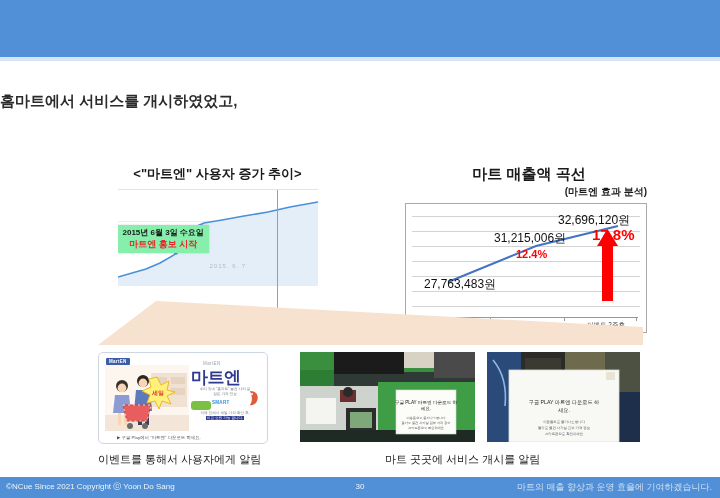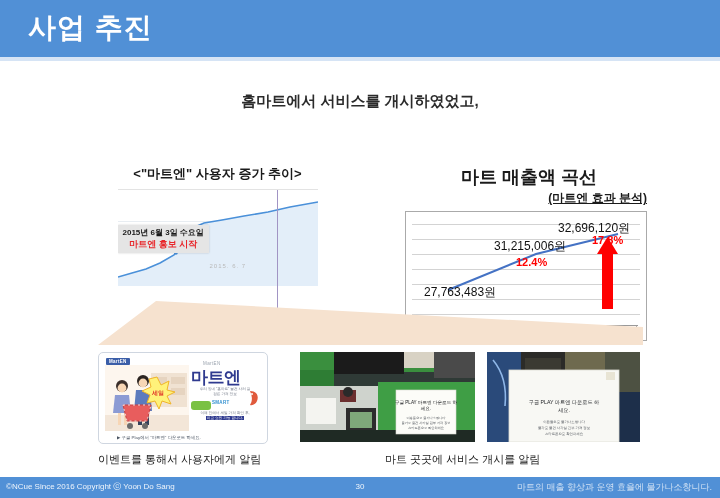--- a/index.html
+++ b/index.html
@@ -39,21 +39,21 @@
     color: #ffffff;
     letter-spacing: 1px;
     white-space: nowrap;
   }
 
   
   .lead {
     position: absolute;
     left: 0; top: 88px;
     width: 720px;
-    text-align: center;
+    text-align: left;
     color: #2b2b2b;
   }
   .lead-line {
     font-size: 15px;
     font-weight: bold;
     line-height: 25px;
     white-space: nowrap;
   }
 
   
@@ -101,21 +101,21 @@
     position: absolute;
     left: 92px; top: 74px;
     font-size: 6px;
     color: #b9b9b9;
     letter-spacing: 1px;
     white-space: nowrap;
   }
   .lc-callout {
     position: absolute;
     left: 0px; top: 36px;
-    background: #e5e5e5;
+    background: #86efac;
     padding: 2px 5px 3px 5px;
     box-shadow: 0 0 2px rgba(0,0,0,0.18);
     white-space: nowrap;
     text-align: center;
   }
   .lc-callout .c1 {
     font-size: 8px;
     font-weight: bold;
     color: #1a1a1a;
     display: block;
@@ -129,35 +129,34 @@
     line-height: 12px;
   }
 
   
   .right-chart-wrap {
     position: absolute;
     left: 405px; top: 165px;
     width: 248px;
   }
   .right-chart-title {
-    font-size: 18px;
+    font-size: 15px;
     font-weight: bold;
     color: #1a1a1a;
     text-align: center;
     white-space: nowrap;
   }
   .right-chart-sub {
-    font-size: 12px;
+    font-size: 10px;
     font-weight: bold;
     color: #1a1a1a;
     text-align: right;
     padding-right: 6px;
     margin-top: 1px;
     white-space: nowrap;
-    text-decoration: underline;
   }
   .right-chart-box {
     position: relative;
     margin-top: 4px;
     width: 240px; height: 128px;
     border: 1px solid #aaaaaa;
     background: #ffffff;
     overflow: hidden;
   }
   .rc-grid {
@@ -346,21 +345,20 @@
     white-space: nowrap;
   }
 </style>
 </head>
 <body>
 
 <div id="slide">
 
   <div class="header-bar"></div>
   <div class="header-underline"></div>
-  <div class="header-title">사업 추진</div>
 
   <div class="lead">
     <div class="lead-line">홈마트에서 서비스를 개시하였었고,</div>
   </div>
 
   <div class="left-chart-wrap">
     <div class="left-chart-title">&lt;"마트엔" 사용자 증가 추이&gt;</div>
     <div class="left-chart-box">
       <div class="lc-topline"></div>
       <div class="lc-grid" style="top:32px;"></div>
@@ -402,21 +400,21 @@
           <rect x="196" y="37" width="11" height="60" fill="#ff0000"></rect>
           <polygon points="201.5,25 212,42 191,42" fill="#ff0000"></polygon>
         </g>
       </svg>
 
       <div class="rc-label" style="left:18px; top:72px;">27,763,483원</div>
       <div class="rc-label" style="left:88px; top:26px;">31,215,006원</div>
       <div class="rc-label" style="left:152px; top:8px;">32,696,120원</div>
 
       <div class="rc-pct" style="left:110px; top:44px; font-size:11px;">12.4%</div>
-      <div class="rc-pct" style="left:186px; top:22px; font-size:11px;">17.8%</div>
+      <div class="rc-pct" style="left:186px; top:22px; font-size:15px;">17.8%</div>
 
       <div class="rc-axis-line"></div>
       <div class="rc-tick" style="left:10px;"></div>
       <div class="rc-tick" style="left:84px;"></div>
       <div class="rc-tick" style="left:158px;"></div>
       <div class="rc-tick" style="left:230px;"></div>
 
       <div class="rc-axis-row">
         <div class="rc-axis-cell">이벤트 전</div>
         <div class="rc-axis-cell">이벤트 주</div>
@@ -525,18 +523,18 @@
       <text x="77" y="71" font-size="3.4" fill="#4a4f56" text-anchor="middle" font-family="Liberation Sans, sans-serif">이온들으로 물가나소창니다</text>
       <text x="77" y="77" font-size="3.4" fill="#4a4f56" text-anchor="middle" font-family="Liberation Sans, sans-serif">물가로 물건 사가실 김부 가격 정보</text>
       <text x="77" y="83" font-size="3.4" fill="#4a4f56" text-anchor="middle" font-family="Liberation Sans, sans-serif">스마트폰으로 확인하세요</text>
     </svg>
   </div>
 
   <div class="caption caption-right">마트 곳곳에 서비스 개시를 알림</div>
   <div class="caption caption-left">이벤트를 통해서 사용자에게 알림</div>
 
   <div class="footer-bar">
-    <div class="footer-left">©NCue  Since 2016  Copyright ⓒ Yoon Do Sang</div>
+    <div class="footer-left">©NCue  Since 2021  Copyright ⓒ Yoon Do Sang</div>
     <div class="footer-page">30</div>
-    <div class="footer-right">마트의 매출 향상과 운영 효율에 물가나소창니다.</div>
+    <div class="footer-right">마트의 매출 향상과 운영 효율에 기여하겠습니다.</div>
   </div>
 
 </div>
 
 </body></html>

